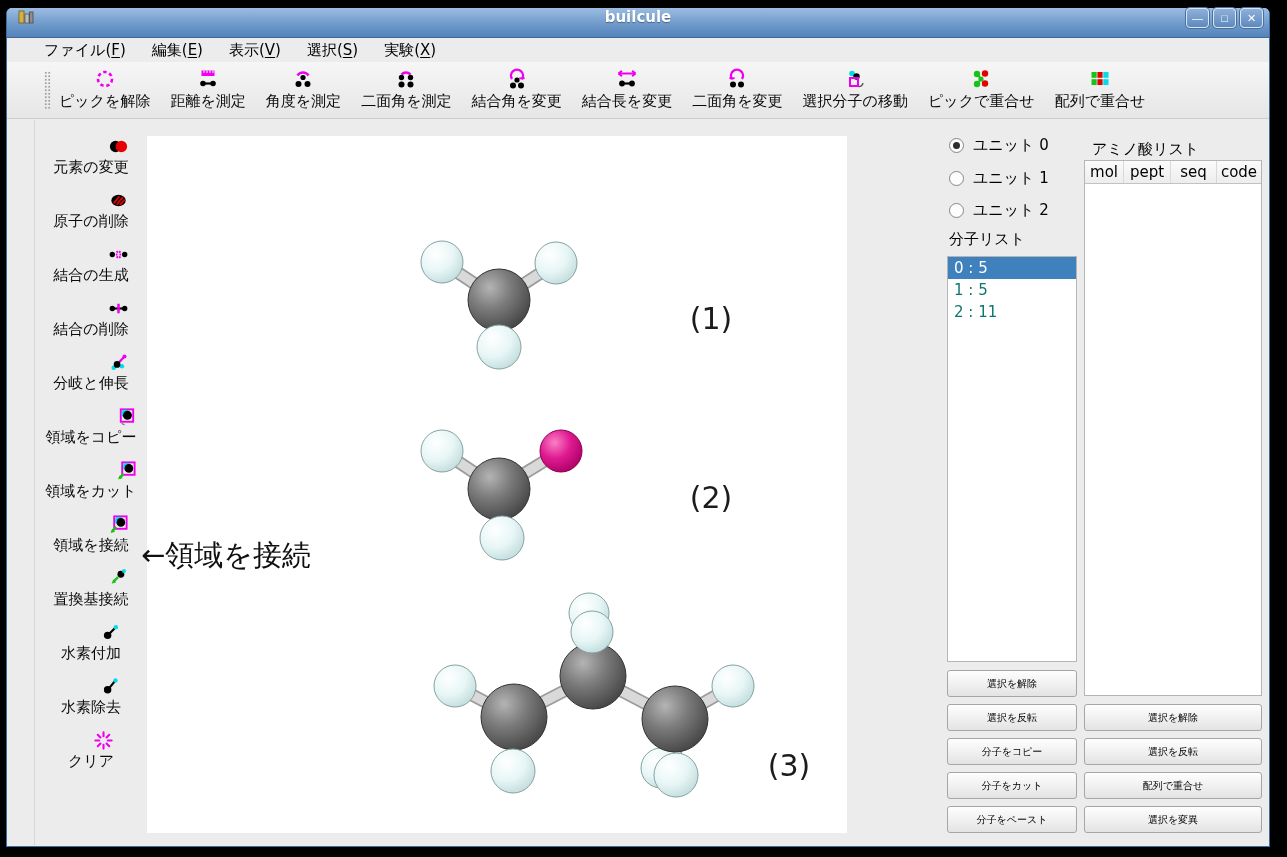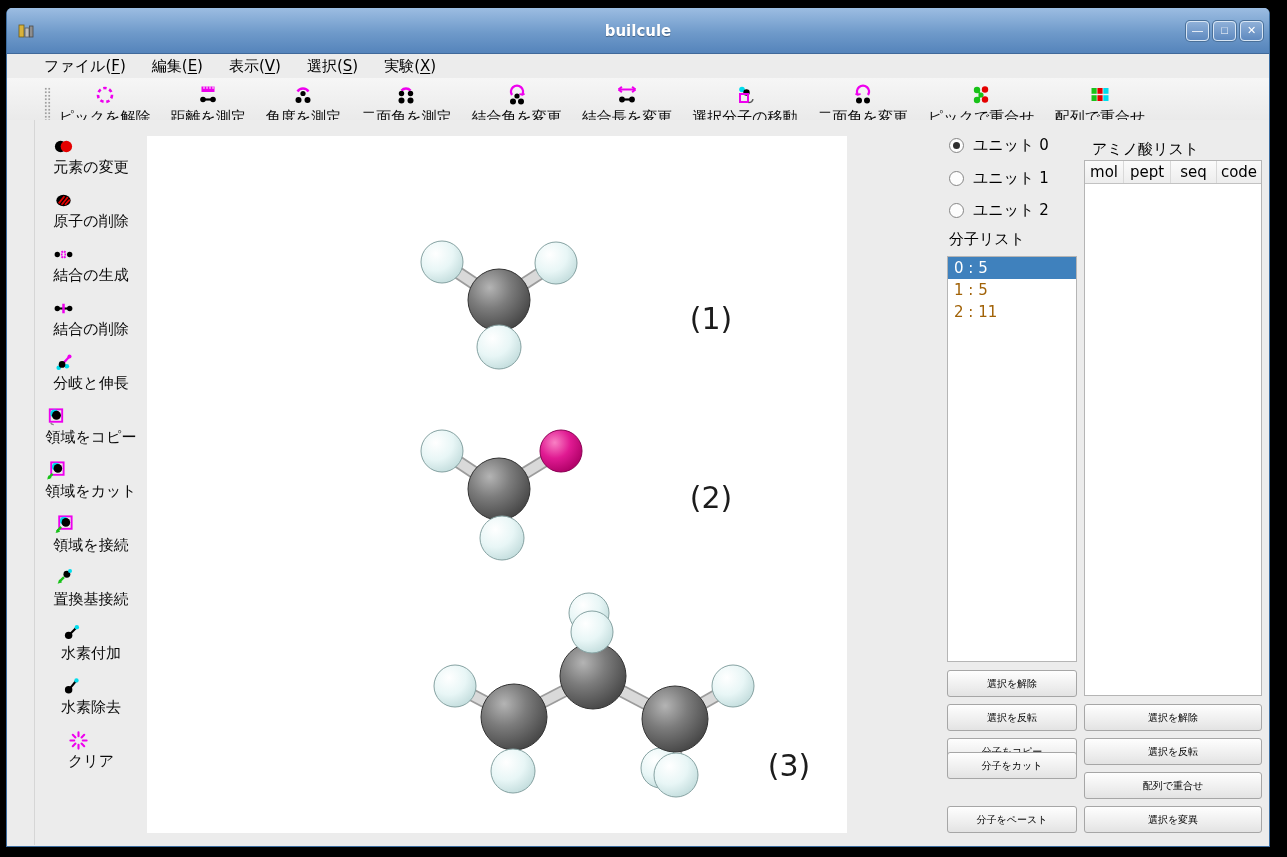--- a/index.html
+++ b/index.html
@@ -1,22 +1,22 @@
 <!DOCTYPE html>
 <html><head>
 <meta charset="utf-8">
 <style>
   html,body{margin:0;padding:0;width:1287px;height:857px;background:#000;overflow:hidden;
     font-family:"DejaVu Sans","Liberation Sans",sans-serif;-webkit-font-smoothing:antialiased;}
   .window{position:absolute;left:6px;top:8px;width:1264px;height:839px;background:#ececec;
     border:1px solid #3c6da0;border-top:none;border-radius:6px 6px 0 0;box-sizing:border-box;}
   
-  .titlebar{position:relative;height:46px;border-radius:5px 5px 0 0;
+  .titlebar{position:relative;height:30px;border-radius:5px 5px 0 0;
     background:linear-gradient(#9cbde2,#6f9aca 55%,#5584bb);border-bottom:1px solid #40699a;
-    display:flex;align-items:center;padding:0 6px;box-sizing:border-box;}
+    display:flex;align-items:flex-start;padding:0 6px;box-sizing:border-box;}
   .app-icon{width:18px;height:18px;margin-left:4px;flex:0 0 auto;}
   .win-title{position:absolute;left:0;right:0;text-align:center;color:#fff;font-weight:bold;
     font-size:15px;text-shadow:0 1px 1px rgba(0,0,0,.35);}
   .win-controls{margin-left:auto;display:flex;gap:4px;z-index:2;}
   .win-btn{width:23px;height:20px;border-radius:4px;border:1px solid #d9e6f4;
     background:linear-gradient(#8fb0d8,#5e89bf);color:#fff;font-size:11px;line-height:1;
     display:flex;align-items:center;justify-content:center;padding:0;cursor:default;
     box-shadow:0 0 0 1px #4a7099;}
   
   .menubar{height:24px;background:#ececec;display:flex;align-items:center;gap:4px;
@@ -30,38 +30,38 @@
     background-image:radial-gradient(#9f9f9f 1px,transparent 1.2px);background-size:3.5px 3.5px;}
   .tb-item{display:flex;flex-direction:column;align-items:center;justify-content:flex-start;
     padding-top:4px;font-size:15px;color:#0a0a0a;white-space:nowrap;}
   .tb-item .icn{height:26px;display:flex;align-items:center;}
   
   .content{position:absolute;left:0;top:112px;width:1262px;height:725px;background:#ececec;}
   .pane-line{position:absolute;left:27px;top:0;bottom:0;width:1px;background:#d6d6d6;}
   
   .sidebar{position:absolute;left:28px;top:0;width:112px;height:100%;display:flex;
     flex-direction:column;align-items:center;padding-top:15px;box-sizing:border-box;}
-  .sb-item{display:flex;flex-direction:column;align-items:flex-start;margin-bottom:12px;}
+  .sb-item{display:flex;flex-direction:column;align-items:flex-end;margin-bottom:12px;}
   .sb-item .icn{height:22px;display:flex;align-items:center;}
   .sb-item .lbl{font-size:15px;color:#0a0a0a;margin-top:1px;white-space:nowrap;}
   
   .canvas{position:absolute;left:140px;top:16px;width:700px;height:697px;background:#fff;}
   .annotation{position:absolute;left:-6px;top:400px;font-size:29px;color:#101010;white-space:nowrap;}
   .mol-label{font-size:30px;fill:#1c1c1c;text-anchor:middle;}
   
   .unit-panel{position:absolute;left:940px;top:0;width:132px;height:100%;}
   .radio-row{position:absolute;left:2px;display:flex;align-items:center;gap:9px;font-size:15px;color:#000;}
   .radio{width:15px;height:15px;border-radius:50%;border:1px solid #868686;background:#fdfdfd;
     position:relative;box-sizing:border-box;flex:0 0 auto;}
   .radio.checked::after{content:'';position:absolute;left:3px;top:3px;right:3px;bottom:3px;
     border-radius:50%;background:#2e2e2e;}
   .panel-label{position:absolute;left:2px;font-size:15px;color:#000;white-space:nowrap;}
   .mol-list{position:absolute;left:0;top:136px;width:130px;height:406px;background:#fff;
     border:1px solid #b5b5b5;box-sizing:border-box;font-size:15px;overflow:hidden;}
-  .list-item{height:22px;line-height:22px;padding-left:6px;color:#a16207;}
+  .list-item{height:22px;line-height:22px;padding-left:6px;color:#0f766e;}
   .list-item.selected{background:#3f81bd;color:#fff;}
   
   .amino-panel{position:absolute;left:1077px;top:0;width:178px;height:100%;}
   .amino-table{position:absolute;left:0;top:40px;width:178px;height:536px;background:#fff;
     border:1px solid #b5b5b5;box-sizing:border-box;overflow:hidden;}
   .thead{display:flex;height:22px;background:linear-gradient(#fbfbfb,#ededed);
     border-bottom:1px solid #c2c2c2;font-size:15px;color:#000;text-align:center;}
   .th{display:flex;align-items:center;justify-content:center;border-right:1px solid #d9d9d9;
     box-sizing:border-box;}
   .th:last-child{border-right:none;}
@@ -167,38 +167,38 @@
             <line x1="6" y1="15.5" x2="16" y2="15.5" stroke="#000" stroke-width="2.2"></line>
             <circle cx="6" cy="15.5" r="2.9" fill="#000"></circle>
             <circle cx="16" cy="15.5" r="2.9" fill="#000"></circle>
           </svg>
         </span>
         <span class="lbl">結合長を変更</span>
       </div>
       <div class="tb-item">
         <span class="icn">
           <svg viewBox="0 0 22 22" width="22" height="22" aria-hidden="true">
+            <path d="M6 11 A6 6 0 1 1 16 11" fill="none" stroke="#ee00ee" stroke-width="2.4"></path>
+            <path d="M6 11 l-2.6 -1.2 M6 11 l2.6 -1.2" stroke="#ee00ee" stroke-width="1.8" fill="none"></path>
+            <circle cx="7" cy="16.5" r="3" fill="#000"></circle>
+            <circle cx="15" cy="16.5" r="3" fill="#000"></circle>
+          </svg>
+        </span>
+        <span class="lbl">二面角を変更</span>
+      </div>
+      <div class="tb-item">
+        <span class="icn">
+          <svg viewBox="0 0 22 22" width="22" height="22" aria-hidden="true">
             <circle cx="8" cy="5.5" r="2.8" fill="#00dcec"></circle>
             <circle cx="12.5" cy="8.5" r="3.2" fill="#000"></circle>
             <rect x="6" y="10" width="8" height="8" fill="none" stroke="#ee00ee" stroke-width="2"></rect>
             <path d="M14.5 18.5 a4.5 4.5 0 0 0 4.5 -3.4" stroke="#555" stroke-width="1.5" fill="none"></path>
           </svg>
         </span>
         <span class="lbl">選択分子の移動</span>
-      </div>
-      <div class="tb-item">
-        <span class="icn">
-          <svg viewBox="0 0 22 22" width="22" height="22" aria-hidden="true">
-            <path d="M6 11 A6 6 0 1 1 16 11" fill="none" stroke="#ee00ee" stroke-width="2.4"></path>
-            <path d="M6 11 l-2.6 -1.2 M6 11 l2.6 -1.2" stroke="#ee00ee" stroke-width="1.8" fill="none"></path>
-            <circle cx="7" cy="16.5" r="3" fill="#000"></circle>
-            <circle cx="15" cy="16.5" r="3" fill="#000"></circle>
-          </svg>
-        </span>
-        <span class="lbl">二面角を変更</span>
       </div>
       <div class="tb-item">
         <span class="icn">
           <svg viewBox="0 0 22 22" width="22" height="22" aria-hidden="true">
             <line x1="7" y1="6" x2="11" y2="11" stroke="#18c218" stroke-width="2"></line>
             <line x1="7" y1="16" x2="11" y2="11" stroke="#18c218" stroke-width="2"></line>
             <circle cx="7" cy="6" r="3.2" fill="#18c218"></circle>
             <circle cx="7" cy="16" r="3.2" fill="#18c218"></circle>
             <circle cx="11" cy="11" r="2.6" fill="#18c218"></circle>
             <circle cx="15" cy="5.5" r="3.2" fill="#e40000"></circle>
@@ -426,20 +426,21 @@
             <circle cx="446" cy="540" r="33" fill="url(#grad-C)" stroke="#333333" stroke-width="1"></circle>
             <circle cx="528" cy="583" r="33" fill="url(#grad-C)" stroke="#333333" stroke-width="1"></circle>
             <circle cx="308" cy="550" r="21" fill="url(#grad-H)" stroke="#86a2a2" stroke-width="1"></circle>
             <circle cx="586" cy="550" r="21" fill="url(#grad-H)" stroke="#86a2a2" stroke-width="1"></circle>
             <circle cx="366" cy="635" r="22" fill="url(#grad-H)" stroke="#86a2a2" stroke-width="1"></circle>
             <circle cx="445" cy="496" r="21" fill="url(#grad-H)" stroke="#86a2a2" stroke-width="1"></circle>
             <circle cx="529" cy="639" r="22" fill="url(#grad-H)" stroke="#86a2a2" stroke-width="1"></circle>
             <text x="642" y="640" class="mol-label">(3)</text>
           </g>
         </svg>
+      <div class="annotation">←領域を接続</div>
     </div>
 
     <div class="unit-panel">
       <div id="radio-rows">
           <div class="radio-row" style="top: 16px;">
             <span class="radio checked"></span>
             <span>ユニット 0</span>
           </div>
           <div class="radio-row" style="top: 48.5px;">
             <span class="radio"></span>
@@ -453,21 +454,21 @@
       <div class="panel-label" style="top:110px">分子リスト</div>
       <div class="mol-list" id="mol-list">
           <div class="list-item selected">0 : 5</div>
           <div class="list-item">1 : 5</div>
           <div class="list-item">2 : 11</div>
         </div>
       <div id="unit-buttons">
           <button class="btn w-unit" style="top: 550px;">選択を解除</button>
           <button class="btn w-unit" style="top: 584px;">選択を反転</button>
           <button class="btn w-unit" style="top: 618px;">分子をコピー</button>
-          <button class="btn w-unit" style="top: 632px;">分子をカット</button>
+          <button class="btn w-unit" style="top: 652px;">分子をカット</button>
           <button class="btn w-unit" style="top: 686px;">分子をペースト</button>
         </div>
     </div>
 
     <div class="amino-panel">
       <div class="panel-label" style="top:20px;left:8px">アミノ酸リスト</div>
       <div class="amino-table">
         <div class="thead" id="amino-thead">
             <div class="th" style="width: 39px;">mol</div>
             <div class="th" style="width: 47px;">pept</div>

